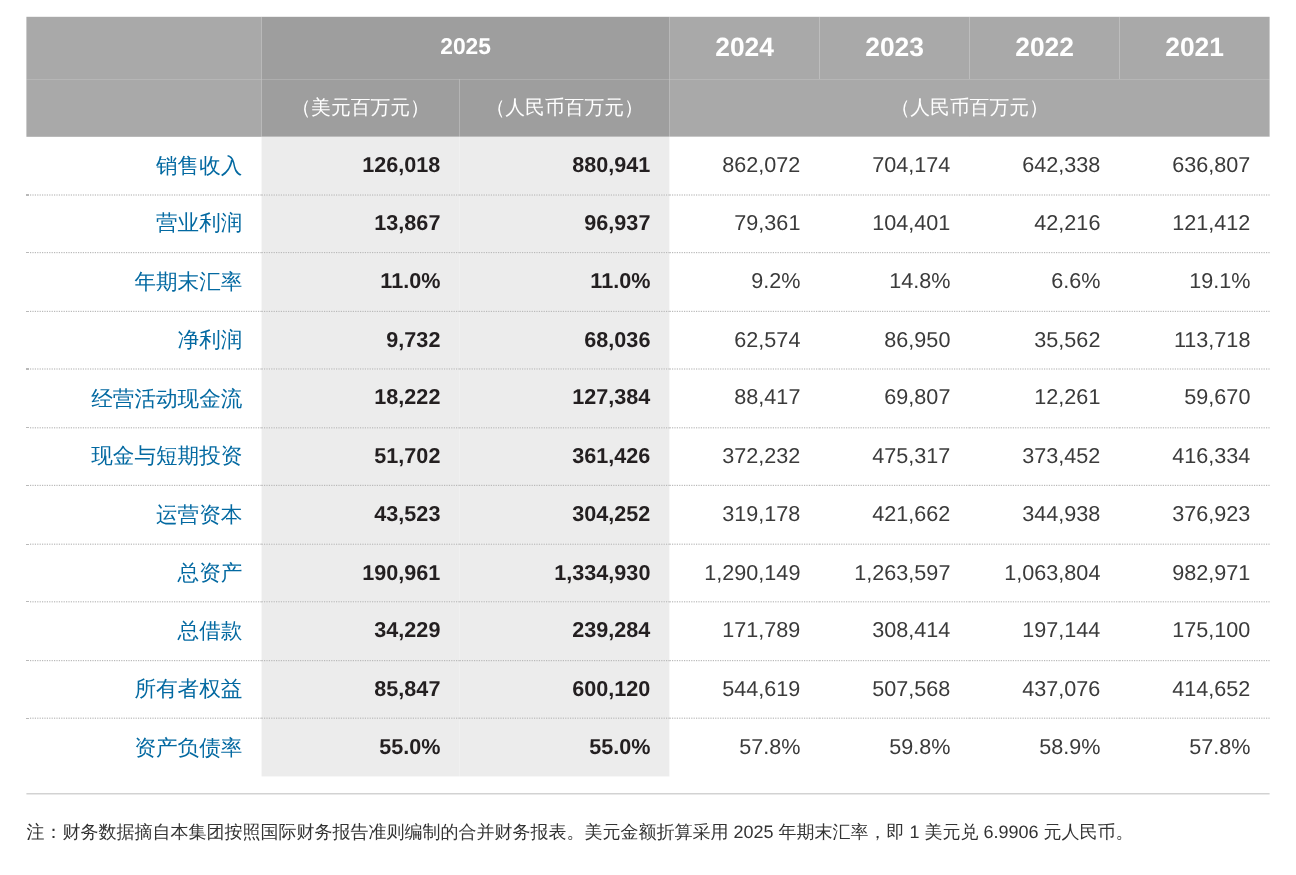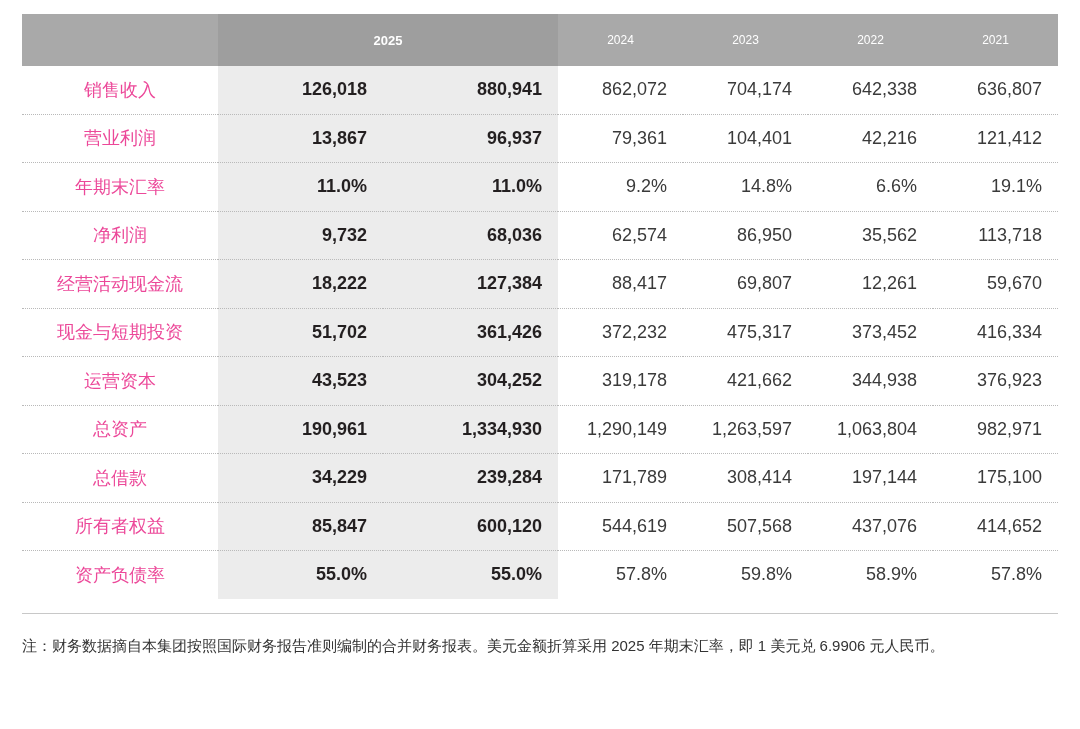--- a/index.html
+++ b/index.html
@@ -29,30 +29,30 @@
   col.c-label { width: 196px; }
   col.c-usd   { width: 165px; }
   col.c-cny   { width: 175px; }
   col.c-yr    { width: 125px; }
 
   
   .hdr-top td {
     background: #a9a9a9;
     color: #ffffff;
     height: 52px;
-    font-size: 13px;
+    font-size: 19px;
     font-weight: bold;
     text-align: center;
     vertical-align: middle;
     padding: 0;
     border: none;
   }
   .hdr-top td.yr {
-    font-weight: normal;
-    font-size: 12px;
+    font-weight: bold;
+    font-size: 22px;
   }
   .hdr-top td.blank { background: #a9a9a9; }
   .hdr-top td.y2025 {
     background: #9e9e9e;
   }
   .hdr-sub td {
     background: #a9a9a9;
     color: #ffffff;
     height: 48px;
     font-size: 16.5px;
@@ -70,23 +70,23 @@
   table.fin td.cell {
     height: 47.5px;
     font-size: 18px;
     vertical-align: middle;
     padding: 0 16px;
     border-bottom: 1px dotted #b9b9b9;
   }
   table.fin tr.last-row td.cell { border-bottom: none; }
 
   td.label {
-    text-align: center;
+    text-align: right;
     font-size: 17.5px;
-    color: #ec4899;
+    color: #0369a1;
     padding-left: 4px;
   }
   td.num {
     text-align: right;
     font-variant-numeric: tabular-nums;
   }
   td.shade {
     background: #ececec;
     font-weight: bold;
   }
@@ -126,20 +126,26 @@
     </colgroup>
     <thead>
       <tr class="hdr-top">
         <td class="blank"></td>
         <td class="y2025" colspan="2">2025</td>
         <td class="yr">2024</td>
         <td class="yr">2023</td>
         <td class="yr">2022</td>
         <td class="yr">2021</td>
       </tr>
+      <tr class="hdr-sub">
+        <td class="blank"></td>
+        <td class="cur2025">（美元百万元）</td>
+        <td class="cur2025">（人民币百万元）</td>
+        <td colspan="4">（人民币百万元）</td>
+      </tr>
     </thead>
     <tbody>
       <tr>
         <td class="cell label">销售收入</td>
         <td class="cell num shade">126,018</td>
         <td class="cell num shade">880,941</td>
         <td class="cell num plain">862,072</td>
         <td class="cell num plain">704,174</td>
         <td class="cell num plain">642,338</td>
         <td class="cell num plain">636,807</td>

